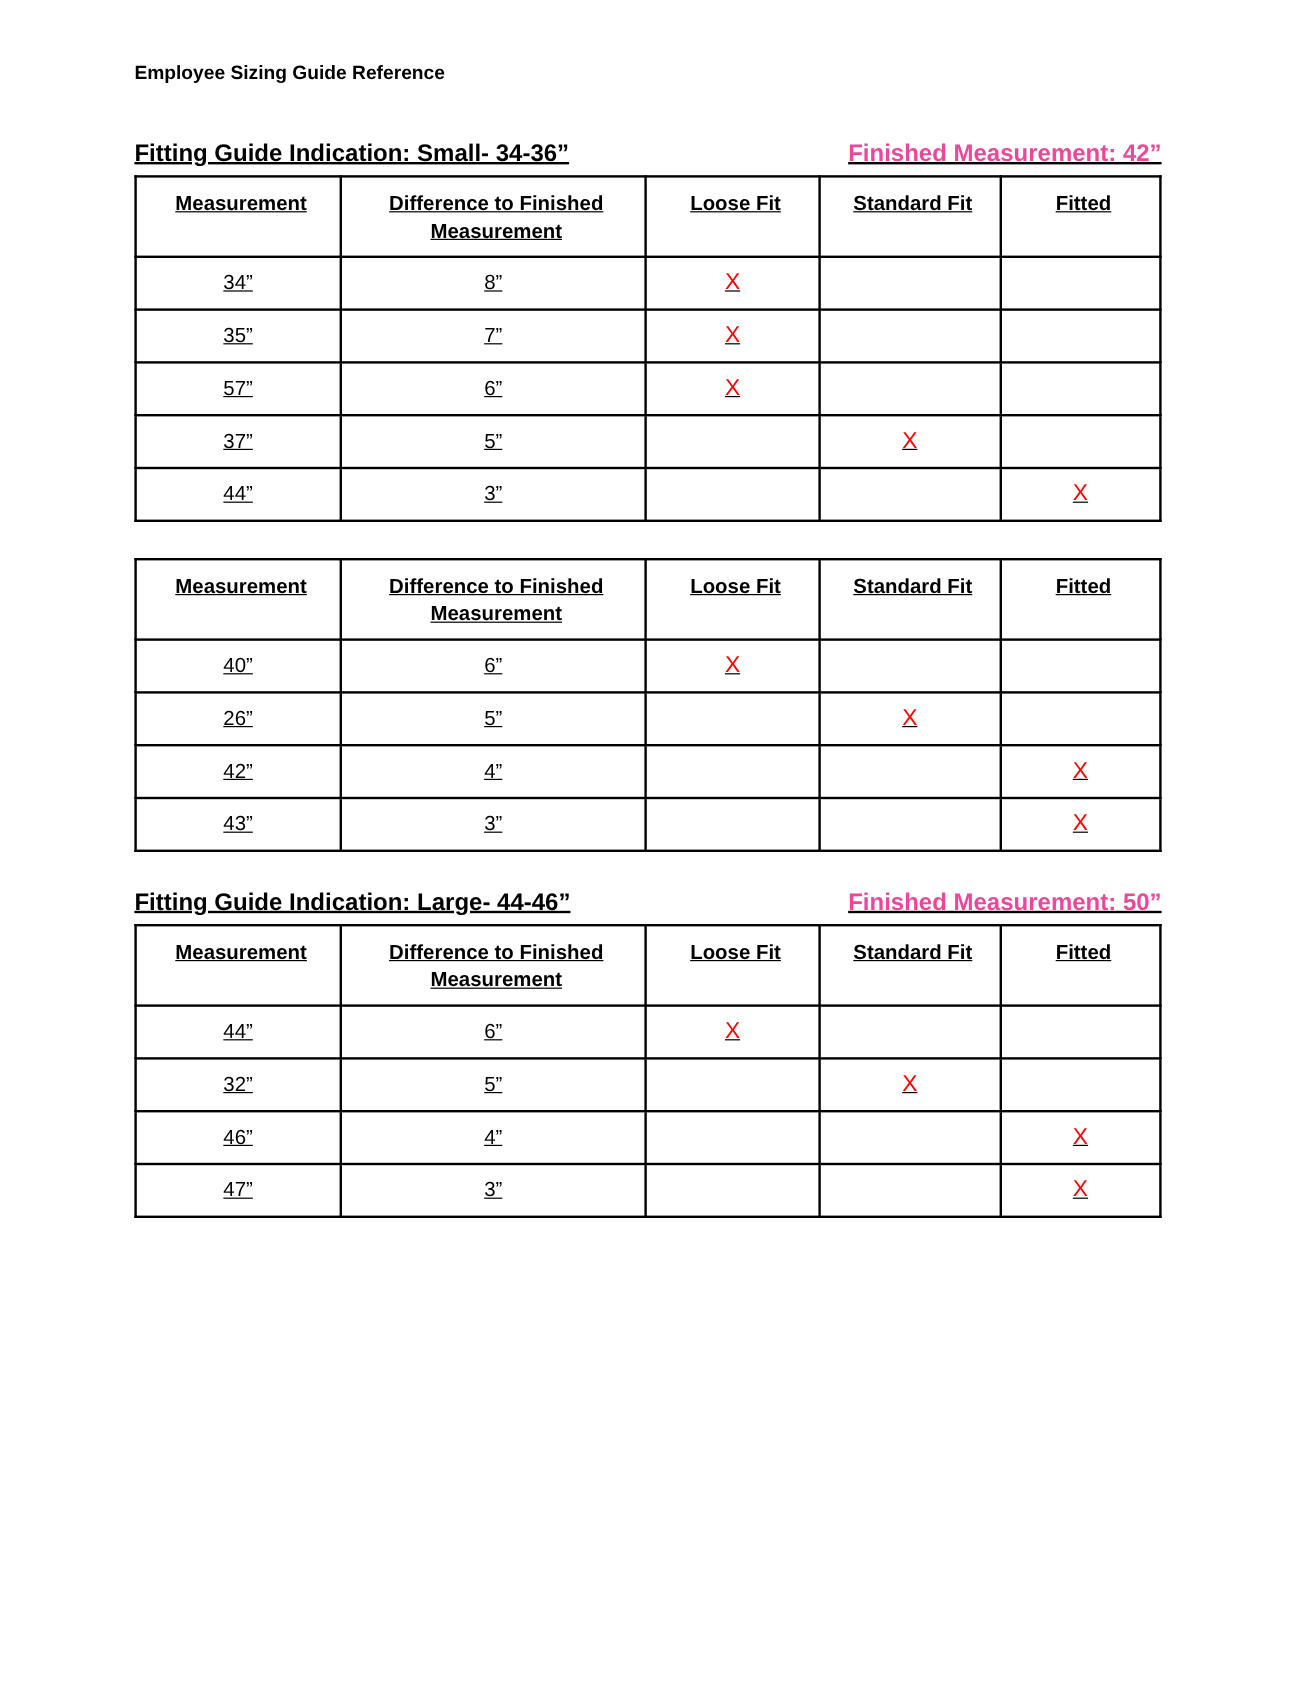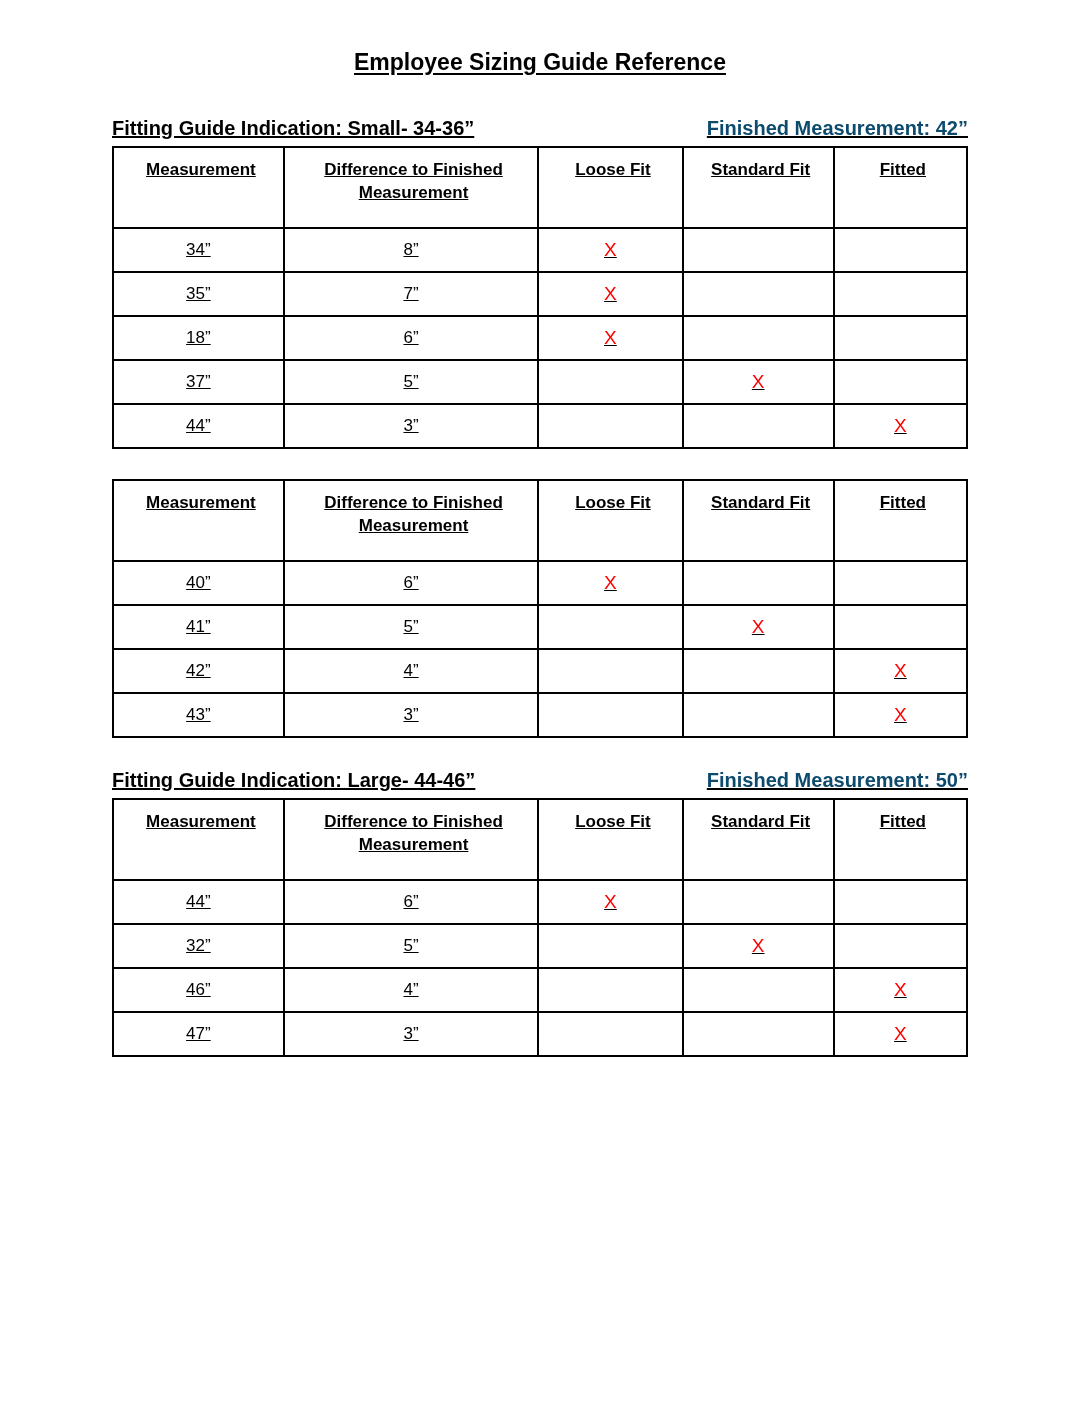--- a/index.html
+++ b/index.html
@@ -13,58 +13,56 @@
     font-family: "Liberation Sans", sans-serif;
     color: #000000;
     box-sizing: border-box;
   }
   .page {
     padding: 48px 112px 40px 112px;
     box-sizing: border-box;
   }
   .doc-title {
     margin: 0;
-    text-align: center;
-    font-size: 23px;
+    font-size: 16px;
     line-height: 28px;
     font-weight: bold;
-    text-decoration: underline;
     text-decoration-thickness: 2px;
     text-underline-offset: 3px;
   }
   .fit-section { margin-top: 30px; text-decoration: underline; }
   .fit-section.first { margin-top: 40px; }
   .sec-head {
     display: flex;
     justify-content: space-between;
     align-items: baseline;
     font-size: 20px;
     line-height: 24px;
     font-weight: bold;
     margin-bottom: 6px;
   }
-  .sec-finished { color: #0c4a6e; }
+  .sec-finished { color: #ec4899; }
   table.fit-table {
     width: 100%;
     border-collapse: collapse;
     table-layout: fixed;
   }
   .fit-table th, .fit-table td {
     border: 2px solid #000000;
     text-align: center;
     box-sizing: border-box;
     overflow: hidden;
   }
   .fit-table th {
     font-size: 17px;
     font-weight: bold;
     line-height: 23px;
     vertical-align: top;
     padding: 10px 3px 8px 8px;
-    height: 81px;
+    height: 67px;
   }
   .fit-table td {
     font-size: 17px;
     font-weight: normal;
     height: 44px;
     vertical-align: middle;
     padding: 0 4px;
   }
   .fit-table td.mark-cell {
     color: #ff0000;
@@ -113,21 +111,21 @@
               <td class="mark-cell"></td>
             </tr>
             <tr>
               <td class="">35”</td>
               <td class="">7”</td>
               <td class="mark-cell">X</td>
               <td class="mark-cell"></td>
               <td class="mark-cell"></td>
             </tr>
             <tr>
-              <td class="">18”</td>
+              <td class="">57”</td>
               <td class="">6”</td>
               <td class="mark-cell">X</td>
               <td class="mark-cell"></td>
               <td class="mark-cell"></td>
             </tr>
             <tr>
               <td class="">37”</td>
               <td class="">5”</td>
               <td class="mark-cell"></td>
               <td class="mark-cell">X</td>
@@ -163,21 +161,21 @@
           </thead>
           <tbody>
             <tr>
               <td class="">40”</td>
               <td class="">6”</td>
               <td class="mark-cell">X</td>
               <td class="mark-cell"></td>
               <td class="mark-cell"></td>
             </tr>
             <tr>
-              <td class="">41”</td>
+              <td class="">26”</td>
               <td class="">5”</td>
               <td class="mark-cell"></td>
               <td class="mark-cell">X</td>
               <td class="mark-cell"></td>
             </tr>
             <tr>
               <td class="">42”</td>
               <td class="">4”</td>
               <td class="mark-cell"></td>
               <td class="mark-cell"></td>

